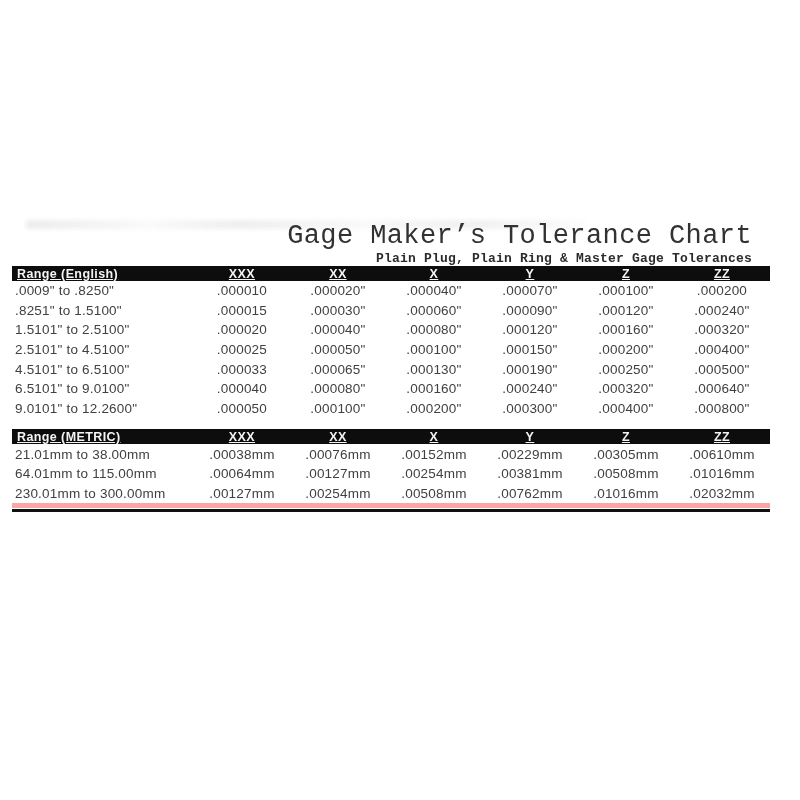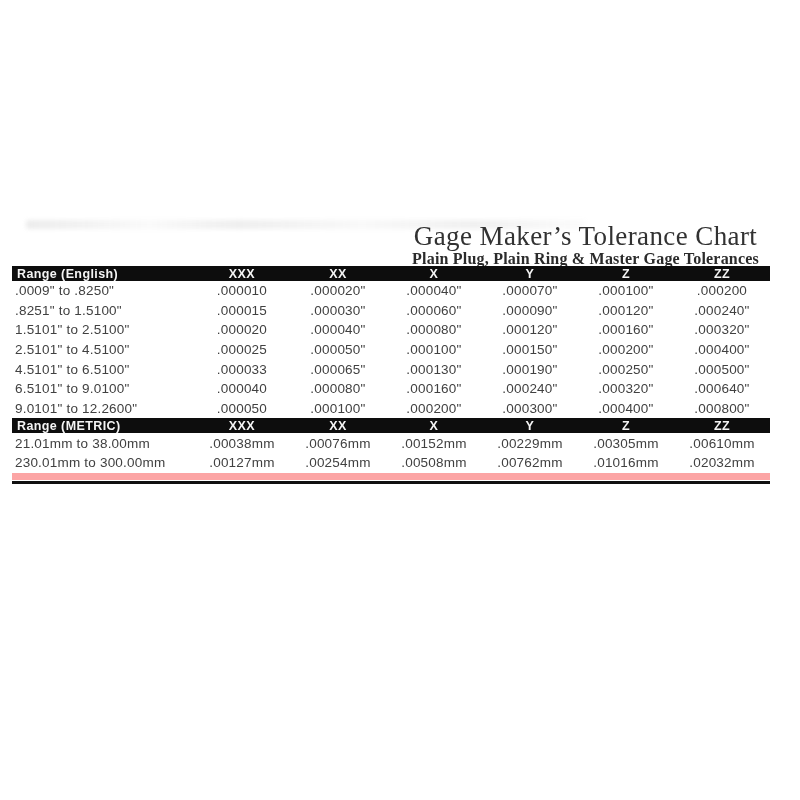--- a/index.html
+++ b/index.html
@@ -19,65 +19,66 @@
     background: linear-gradient(90deg,
       rgba(120,120,120,.14), rgba(150,150,150,.05) 22%,
       rgba(120,120,120,.12) 38%, rgba(150,150,150,.06) 60%,
       rgba(120,120,120,.11) 80%, rgba(160,160,160,.04));
     filter: blur(2px);
     border-radius: 3px;
   }
   .title-block {
     position: absolute;
     top: 223px;
-    right: 41px;
-    text-align: center;
-    font-family: Liberation Serif, serif;
+    right: 48px;
+    text-align: right;
+    font-family: Liberation Mono, monospace;
     color: #2e2e2e;
   }
   .title {
     font-size: 27px;
     line-height: 27px;
     font-weight: 500;
     letter-spacing: 0.4px;
     color: #323232;
     white-space: nowrap;
   }
   .subtitle {
-    font-size: 16px;
+    font-size: 13px;
     line-height: 14px;
     font-weight: 700;
     letter-spacing: 0.2px;
     margin-top: 2px;
     color: #2b2b2b;
     white-space: nowrap;
   }
   .tables {
     position: absolute;
     left: 12px;
     top: 266px;
     width: 758px;
   }
   table {
     width: 100%;
     border-collapse: collapse;
     table-layout: fixed;
   }
-  table.metric { margin-top: 0; }
+  table.metric { margin-top: 11px; }
   col.c-range { width: 24%; }
   col.c-val { width: 12.667%; }
   thead th {
     background: #0d0d0d;
     color: #f4f4f4;
     font: 700 12.5px "Liberation Sans", sans-serif;
     letter-spacing: 0.4px;
     height: 15px;
     padding: 0;
     text-align: center;
     vertical-align: middle;
+    text-decoration: underline;
   }
   thead th.range {
     text-align: left;
     padding-left: 5px;
   }
   tbody td {
     font: 400 13.5px "Liberation Sans", sans-serif;
     color: #414141;
     letter-spacing: 0.2px;
     text-align: center;
@@ -85,21 +86,21 @@
     height: 19.6px;
     padding: 0;
     white-space: nowrap;
   }
   table.metric tbody td { height: 19.7px; }
   tbody td.range {
     text-align: left;
     padding-left: 3px;
   }
   table.metric tbody tr:last-child td {
-    border-bottom: 7px solid #fca5a5;
+    border-bottom: 5px solid #fca5a5;
   }
   .bottom-rule {
     height: 3px;
     background: #101010;
     margin-top: 1px;
   }
 </style>
 </head>
 <body>
 
@@ -227,20 +228,29 @@
           <tr>
             <td class="range">21.01mm to 38.00mm</td>
             <td>.00038mm</td>
             <td>.00076mm</td>
             <td>.00152mm</td>
             <td>.00229mm</td>
             <td>.00305mm</td>
             <td>.00610mm</td>
           </tr>
           <tr>
+            <td class="range">64.01mm to 115.00mm</td>
+            <td>.00064mm</td>
+            <td>.00127mm</td>
+            <td>.00254mm</td>
+            <td>.00381mm</td>
+            <td>.00508mm</td>
+            <td>.01016mm</td>
+          </tr>
+          <tr>
             <td class="range">230.01mm to 300.00mm</td>
             <td>.00127mm</td>
             <td>.00254mm</td>
             <td>.00508mm</td>
             <td>.00762mm</td>
             <td>.01016mm</td>
             <td>.02032mm</td>
           </tr>
         </tbody>
     </table>

